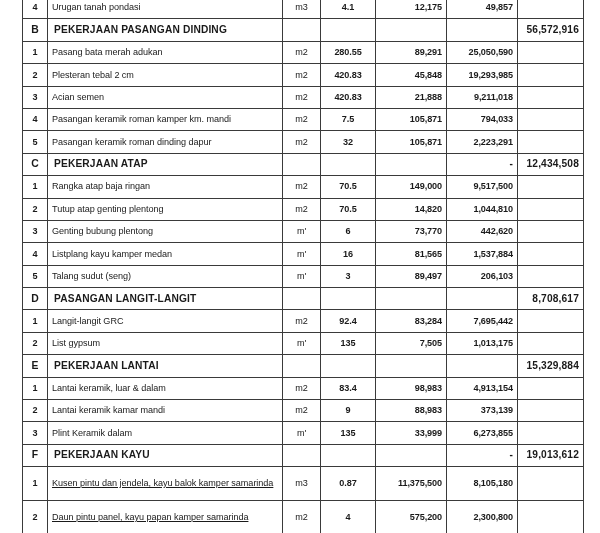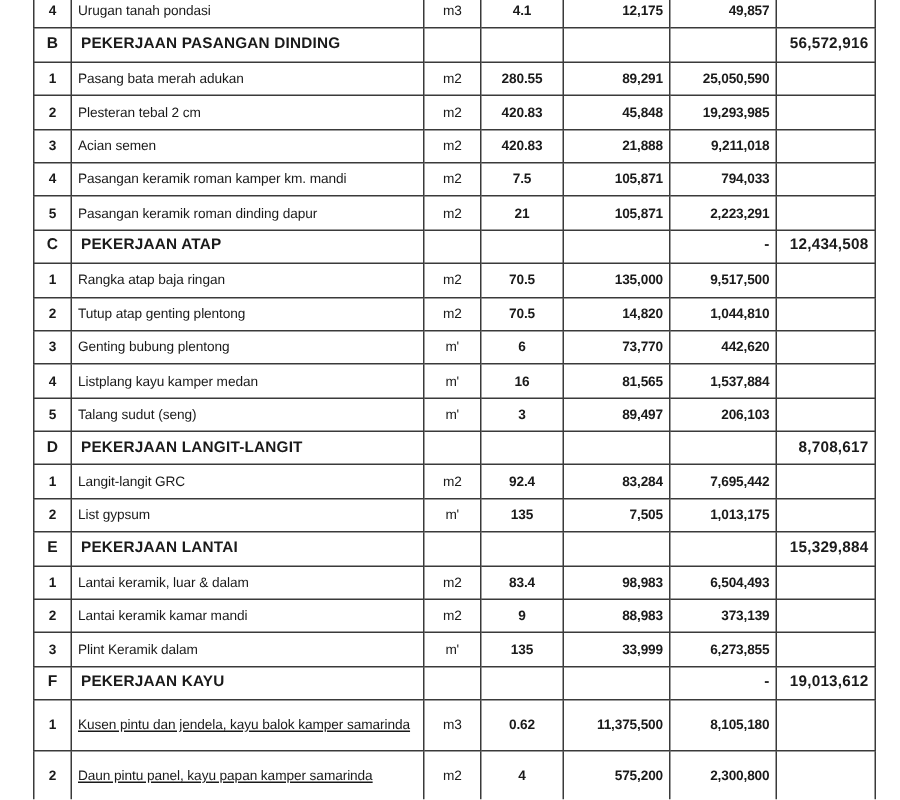--- a/index.html
+++ b/index.html
@@ -158,40 +158,40 @@
             <td class="unit">m2</td>
             <td class="qty">7.5</td>
             <td class="price">105,871</td>
             <td class="amt">794,033</td>
             <td class="total"></td>
           </tr>
           <tr>
             <td class="no">5</td>
             <td class="desc">Pasangan keramik roman dinding dapur</td>
             <td class="unit">m2</td>
-            <td class="qty">21</td>
+            <td class="qty">32</td>
             <td class="price">105,871</td>
             <td class="amt">2,223,291</td>
             <td class="total"></td>
           </tr>
           <tr class="section">
             <td class="no">C</td>
             <td class="desc">PEKERJAAN ATAP</td>
             <td class="unit"></td>
             <td class="qty"></td>
             <td class="price"></td>
             <td class="amt">-</td>
             <td class="total">12,434,508</td>
           </tr>
           <tr>
             <td class="no">1</td>
             <td class="desc">Rangka atap baja ringan</td>
             <td class="unit">m2</td>
             <td class="qty">70.5</td>
-            <td class="price">135,000</td>
+            <td class="price">149,000</td>
             <td class="amt">9,517,500</td>
             <td class="total"></td>
           </tr>
           <tr>
             <td class="no">2</td>
             <td class="desc">Tutup atap genting plentong</td>
             <td class="unit">m2</td>
             <td class="qty">70.5</td>
             <td class="price">14,820</td>
             <td class="amt">1,044,810</td>
@@ -219,21 +219,21 @@
             <td class="no">5</td>
             <td class="desc">Talang sudut (seng)</td>
             <td class="unit">m'</td>
             <td class="qty">3</td>
             <td class="price">89,497</td>
             <td class="amt">206,103</td>
             <td class="total"></td>
           </tr>
           <tr class="section">
             <td class="no">D</td>
-            <td class="desc">PEKERJAAN LANGIT-LANGIT</td>
+            <td class="desc">PASANGAN LANGIT-LANGIT</td>
             <td class="unit"></td>
             <td class="qty"></td>
             <td class="price"></td>
             <td class="amt"></td>
             <td class="total">8,708,617</td>
           </tr>
           <tr>
             <td class="no">1</td>
             <td class="desc">Langit-langit GRC</td>
             <td class="unit">m2</td>
@@ -259,21 +259,21 @@
             <td class="price"></td>
             <td class="amt"></td>
             <td class="total">15,329,884</td>
           </tr>
           <tr>
             <td class="no">1</td>
             <td class="desc">Lantai keramik, luar &amp; dalam</td>
             <td class="unit">m2</td>
             <td class="qty">83.4</td>
             <td class="price">98,983</td>
-            <td class="amt">6,504,493</td>
+            <td class="amt">4,913,154</td>
             <td class="total"></td>
           </tr>
           <tr>
             <td class="no">2</td>
             <td class="desc">Lantai keramik kamar mandi</td>
             <td class="unit">m2</td>
             <td class="qty">9</td>
             <td class="price">88,983</td>
             <td class="amt">373,139</td>
             <td class="total"></td>
@@ -293,21 +293,21 @@
             <td class="unit"></td>
             <td class="qty"></td>
             <td class="price"></td>
             <td class="amt">-</td>
             <td class="total">19,013,612</td>
           </tr>
           <tr class="tall">
             <td class="no">1</td>
             <td class="desc">Kusen pintu dan jendela, kayu balok kamper samarinda</td>
             <td class="unit">m3</td>
-            <td class="qty">0.62</td>
+            <td class="qty">0.87</td>
             <td class="price">11,375,500</td>
             <td class="amt">8,105,180</td>
             <td class="total"></td>
           </tr>
           <tr class="tall">
             <td class="no">2</td>
             <td class="desc">Daun pintu panel, kayu papan kamper samarinda</td>
             <td class="unit">m2</td>
             <td class="qty">4</td>
             <td class="price">575,200</td>

